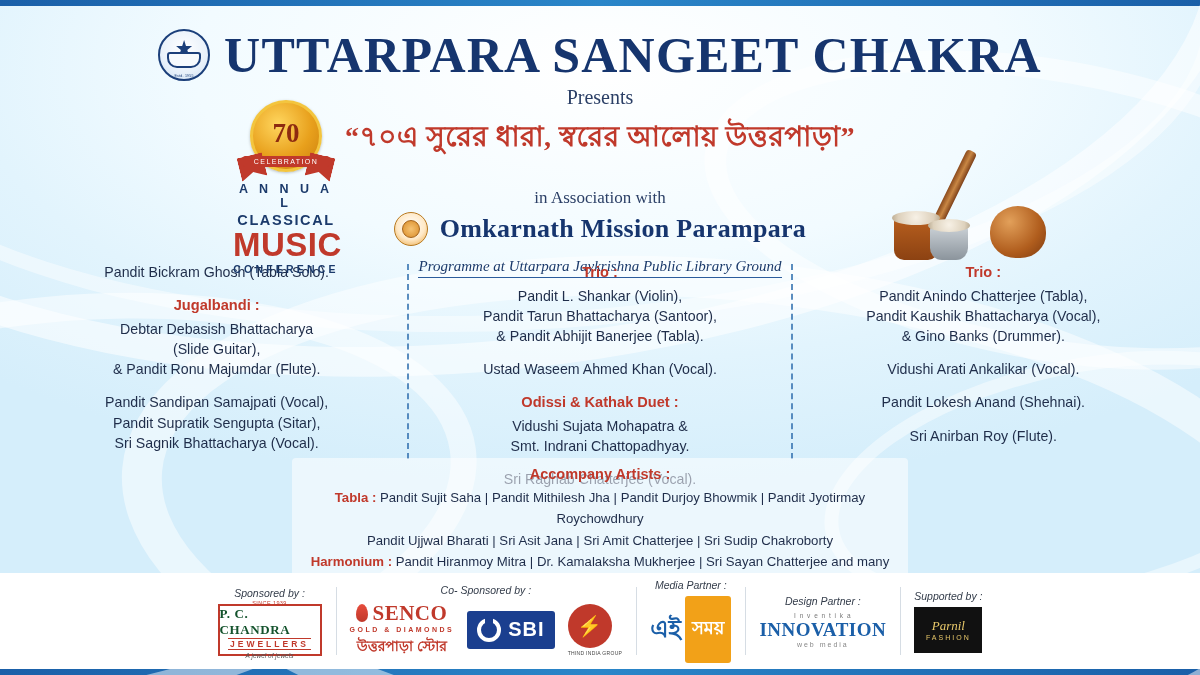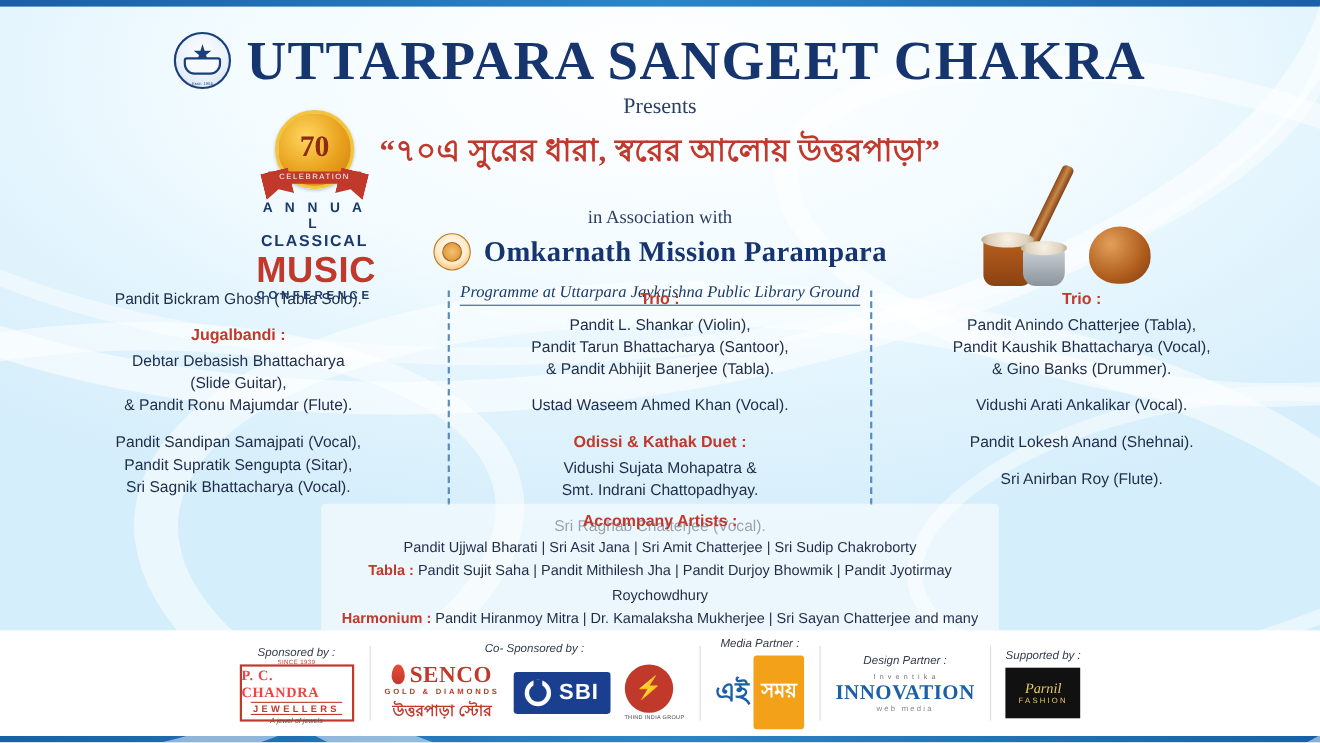--- a/index.html
+++ b/index.html
@@ -301,21 +301,21 @@
     font-size: 10.5px; font-style: italic; color: #333c4a; margin-bottom: 5px; white-space: nowrap;
   }
   .sp-row { display: flex; align-items: center; gap: 13px; }
 
   .pcc {
     width: 104px; height: 52px; border: 2px solid #c0392b; position: relative;
     display: flex; flex-direction: column; align-items: center; justify-content: center;
     background: #fff;
   }
   .pcc .since { font-size: 5.5px; color: #c0392b; letter-spacing: .4px; }
-  .pcc .n1 { font-family: "Liberation Serif", serif; font-weight: bold; font-size: 13px; color: #ef4444; letter-spacing: .6px; }
+  .pcc .n1 { font-family: "Liberation Serif", serif; font-weight: bold; font-size: 13px; color: #14532d; letter-spacing: .6px; }
   .pcc .n2 { font-size: 8.5px; color: #c0392b; letter-spacing: 3px; font-weight: bold; border-top:1px solid #c0392b; border-bottom:1px solid #c0392b; padding: 0 2px;}
   .pcc .n3 { font-size: 6.5px; font-style: italic; color: #555; margin-top: 2px; }
 
   .senco { text-align: center; }
   .senco .top { display:flex; align-items:center; gap:4px; justify-content:center; }
   .senco .flame { width: 12px; height: 18px; border-radius: 50% 50% 50% 50%/60% 60% 40% 40%; background: linear-gradient(180deg,#e74c3c,#c0392b); }
   .senco .nm { font-family:"Liberation Serif",serif; font-weight:bold; font-size: 21px; color:#c0392b; letter-spacing:.5px; }
   .senco .sub { font-size: 7px; color:#c0392b; letter-spacing:2.5px; font-weight:bold; }
   .senco .ben { font-size: 14px; color:#c0392b; font-weight:bold; margin-top:2px; }
 
@@ -447,22 +447,22 @@
         </div>
         <div class="blk">
           <span class="line">Sri Anirban Roy (Flute).</span>
         </div>
       </div>
   </div>
 
   <div class="accompany">
     <div class="acc-title">Accompany Artists :</div>
     <div id="acc-rows">
+        <div class="acc-line"><span class="acc-key">Tabla : </span><span>Pandit Sujit Saha | Pandit Mithilesh Jha  |  Pandit Durjoy Bhowmik  |  Pandit Jyotirmay Roychowdhury</span></div>
         <div class="acc-line"><span>Pandit Ujjwal Bharati  |  Sri Asit Jana  |  Sri Amit Chatterjee  |  Sri Sudip Chakroborty</span></div>
-        <div class="acc-line"><span class="acc-key">Tabla : </span><span>Pandit Sujit Saha | Pandit Mithilesh Jha  |  Pandit Durjoy Bhowmik  |  Pandit Jyotirmay Roychowdhury</span></div>
         <div class="acc-line"><span class="acc-key">Harmonium : </span><span>Pandit Hiranmoy Mitra  |  Dr. Kamalaksha Mukherjee  |  Sri Sayan Chatterjee and many others.</span></div>
         <div class="acc-line"><span class="acc-key">Sarangi : </span><span>Amaan Hussain</span></div>
       </div>
   </div>
 
   <div class="sponsors">
 
     <div class="sp-group">
       <div class="sp-label">Sponsored by :</div>
       <div class="sp-row">

